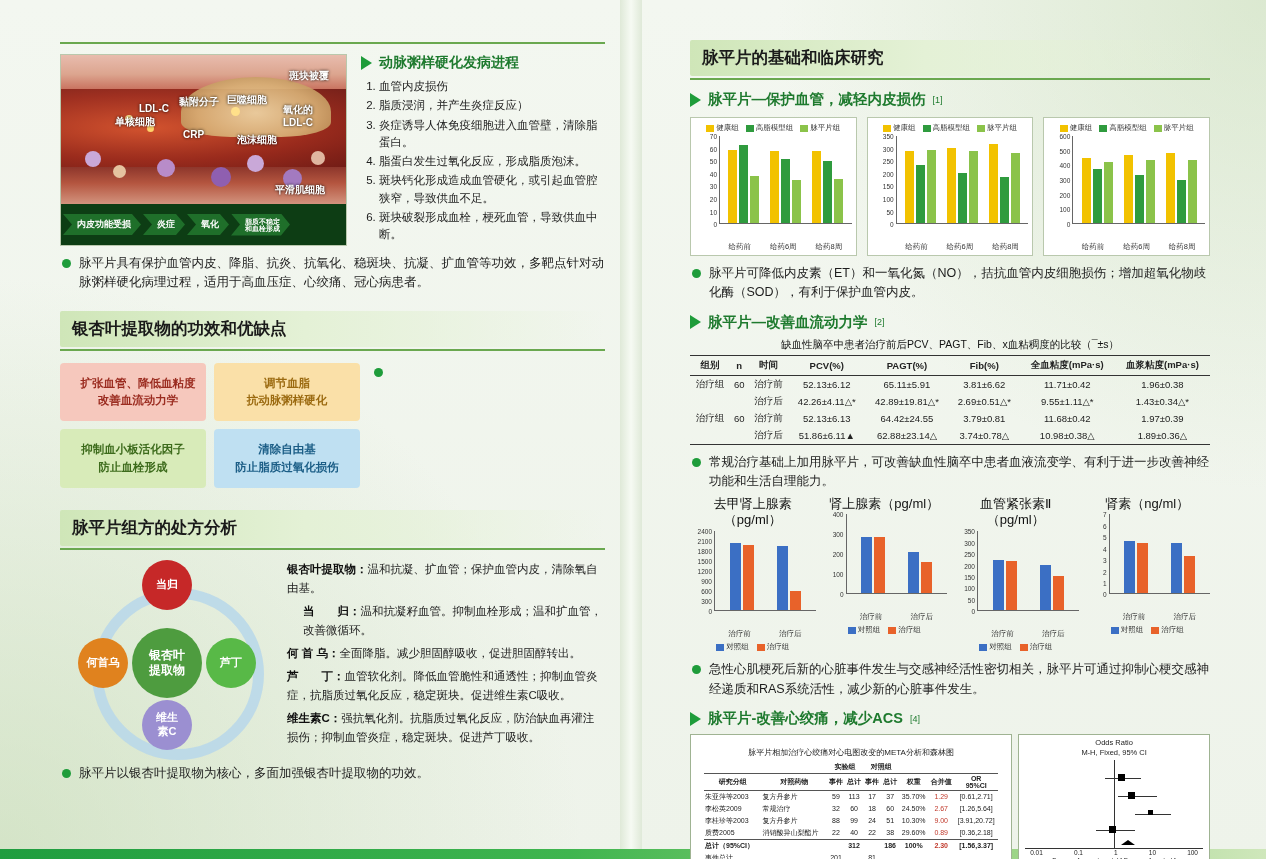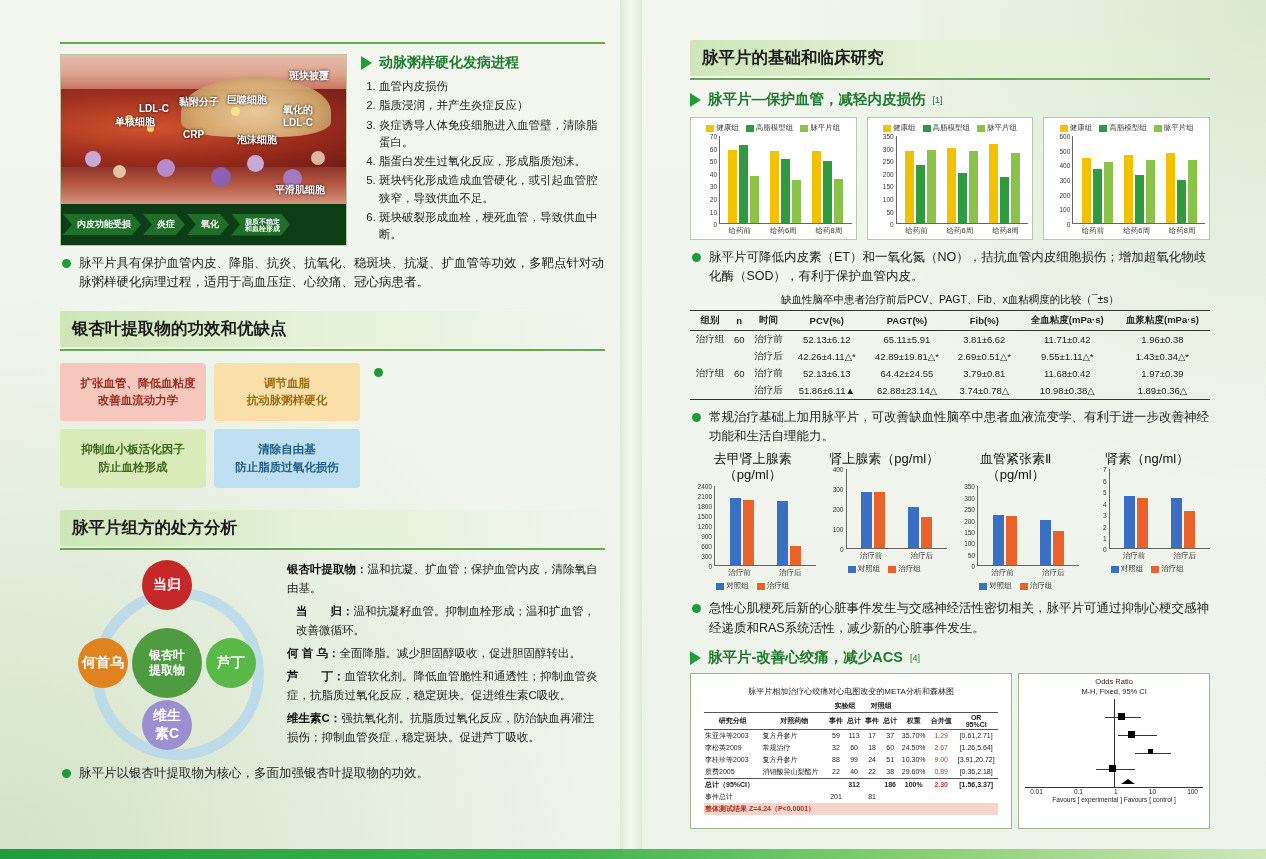--- a/index.html
+++ b/index.html
@@ -118,21 +118,21 @@
 
   
   .rx-wrap{display:flex;gap:12px;margin-top:10px;}
   .rx-circle{width:215px;height:190px;position:relative;flex:none;}
   .rx-ring{
     position:absolute;left:32px;top:28px;width:150px;height:150px;border-radius:50%;
     border:11px solid #b7d7ea;opacity:.85;
   }
   .node{
     position:absolute;border-radius:50%;display:flex;align-items:center;justify-content:center;
-    text-align:center;color:#fff;font-size:14px;font-weight:bold;line-height:1.25;
+    text-align:center;color:#fff;font-size:11px;font-weight:bold;line-height:1.25;
   }
   .n-center{left:72px;top:68px;width:70px;height:70px;background:#4e9c3f;font-size:12px;}
   .n-top{left:82px;top:0px;width:50px;height:50px;background:#c62828;}
   .n-left{left:18px;top:78px;width:50px;height:50px;background:#e0821e;}
   .n-right{left:146px;top:78px;width:50px;height:50px;background:#58b947;}
   .n-bottom{left:82px;top:140px;width:50px;height:50px;background:#9b8fd1;}
   .rx-text{flex:1;font-size:11.5px;line-height:1.65;}
   .rx-text b{color:#0e0e0e;}
 
   
@@ -142,21 +142,21 @@
   }
   .legend{display:flex;gap:7px;justify-content:center;margin-bottom:3px;}
   .legend span{font-size:7.5px;display:flex;align-items:center;gap:2px;color:#333;}
   .sw{width:8px;height:7px;display:inline-block;}
   .plot{display:flex;height:88px;}
   .yax{width:24px;position:relative;}
   .yax i{position:absolute;right:2px;font-size:6.5px;font-style:normal;color:#333;transform:translateY(-50%);}
   .bars{flex:1;border-left:1px solid #666;border-bottom:1px solid #666;display:flex;align-items:flex-end;justify-content:space-around;padding:0 3px;}
   .grp{display:flex;align-items:flex-end;gap:2px;height:100%;}
   .bar{width:9px;}
-  .xlab{display:flex;justify-content:space-around;padding-left:24px;margin-top:2px;}
+  .xlab{display:flex;justify-content:space-around;padding-left:24px;margin-top:18px;}
   .xlab span{font-size:7.5px;color:#333;}
 
   
   .tbl-cap{font-size:10.5px;text-align:center;margin:6px 0 3px 0;color:#111;}
   table.data{border-collapse:collapse;width:100%;font-size:9.5px;}
   table.data th{font-weight:bold;padding:3px 2px;border-top:1.2px solid #333;border-bottom:1px solid #333;text-align:center;}
   table.data td{padding:2px 2px;text-align:center;color:#222;}
   table.data tr.last td{border-bottom:1.2px solid #333;}
 
   
@@ -294,21 +294,21 @@
         <div class="node n-top">当归</div>
         <div class="node n-left">何首乌</div>
         <div class="node n-right">芦丁</div>
         <div class="node n-bottom" style="white-space:pre-line;">维生
 素C</div>
       </div>
       <div class="rx-text">
         <p style="margin:0 0 4px 0;">
           <b>银杏叶提取物：</b><span>温和抗凝、扩血管；保护血管内皮，清除氧自由基。</span>
         </p>
-        <p style="margin:0 0 4px 9px;">
+        <p style="margin:0 0 4px 16px;">
           <b>当　　归：</b><span>温和抗凝籽血管。抑制血栓形成；温和扩血管，改善微循环。</span>
         </p>
         <p style="margin:0 0 4px 0;">
           <b>何 首 乌：</b><span>全面降脂。减少胆固醇吸收，促进胆固醇转出。</span>
         </p>
         <p style="margin:0 0 4px 0;">
           <b>芦　　丁：</b><span>血管软化剂。降低血管脆性和通透性；抑制血管炎症，抗脂质过氧化反应，稳定斑块。促进维生素C吸收。</span>
         </p>
         <p style="margin:0;">
           <b>维生素C：</b><span>强抗氧化剂。抗脂质过氧化反应，防治缺血再灌注损伤；抑制血管炎症，稳定斑块。促进芦丁吸收。</span>
@@ -488,20 +488,25 @@
           <span>给药8周</span>
         </div>
       </div>
     </div>
 
     <div class="bullet">
       <div class="dot"></div>
       <p>脉平片可降低内皮素（ET）和一氧化氮（NO），拮抗血管内皮细胞损伤；增加超氧化物歧化酶（SOD），有利于保护血管内皮。</p>
     </div>
 
+    <div class="sub">
+      <div class="tri"></div>
+      <span class="sub-txt">脉平片—改善血流动力学</span>
+      <span class="sup">[2]</span>
+    </div>
 
     <div class="tbl-cap">缺血性脑卒中患者治疗前后PCV、PAGT、Fib、x血粘稠度的比较（¯±s）</div>
     <table class="data">
       <thead>
         <tr>
           <th>组别</th>
           <th>n</th>
           <th>时间</th>
           <th>PCV(%)</th>
           <th>PAGT(%)</th>

